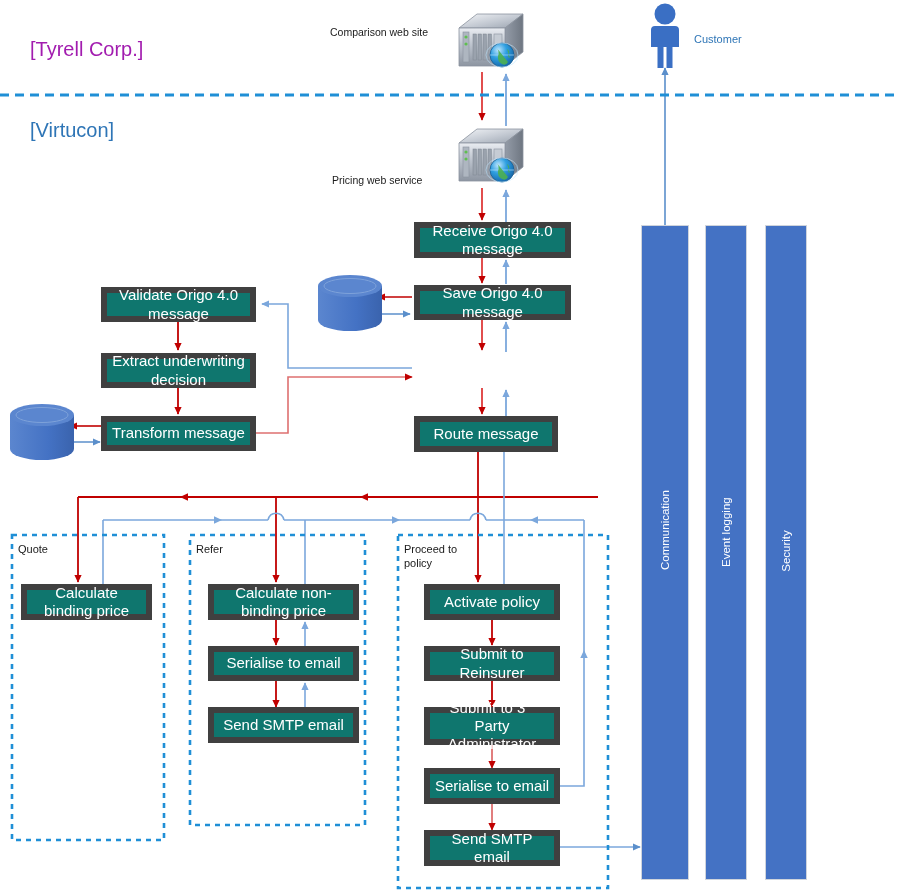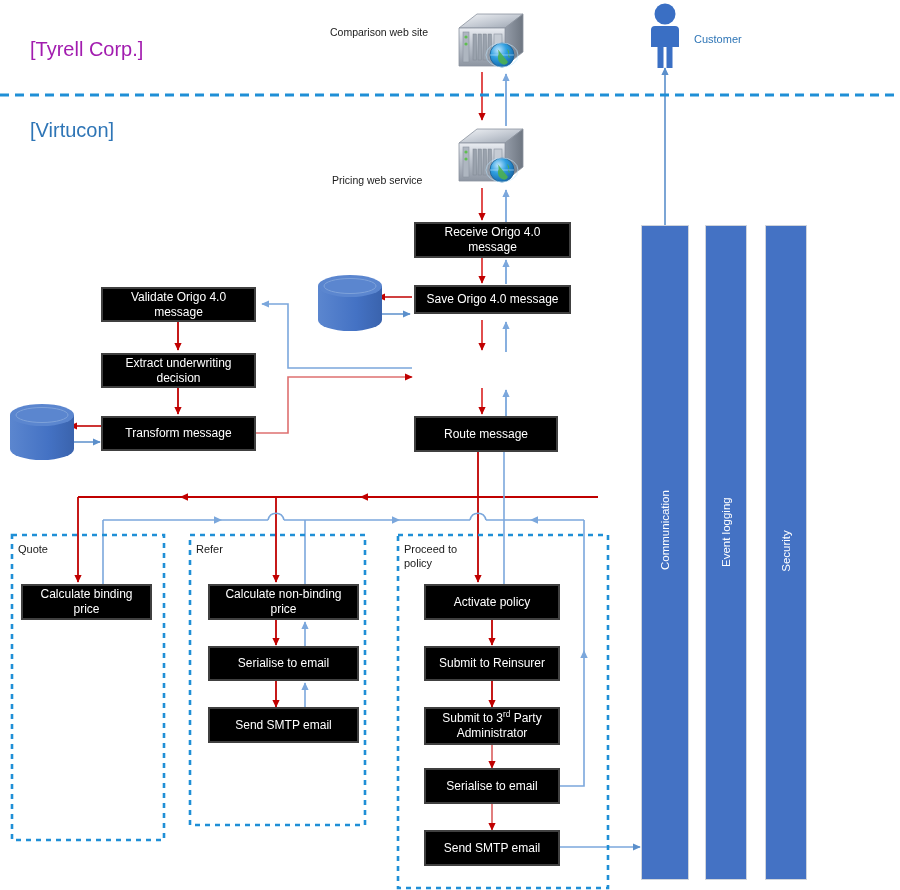--- a/index.html
+++ b/index.html
@@ -3,23 +3,23 @@
 <meta charset="utf-8">
 <style>
   html,body{margin:0;padding:0;background:#ffffff;}
   body{width:900px;height:890px;position:relative;overflow:hidden;
        font-family:"Liberation Sans","DejaVu Sans",sans-serif;}
   #stage{position:absolute;left:0;top:0;width:900px;height:890px;}
   svg.layer{position:absolute;left:0;top:0;width:900px;height:890px;overflow:visible;}
   #svg-wires{z-index:1;}
   #svg-icons{z-index:3;}
   .node{position:absolute;z-index:2;box-sizing:border-box;
-        background:#000000;border:2px solid #404040;color:#ffffff;
+        background:#0f766e;border:6px solid #404040;color:#ffffff;
         display:flex;align-items:center;justify-content:center;text-align:center;
-        font-size:12px;line-height:1.22;padding:2px 4px;}
+        font-size:15px;line-height:1.22;padding:2px 4px;}
   .org-label{position:absolute;z-index:4;font-size:20px;white-space:nowrap;}
   .small-label{position:absolute;z-index:4;font-size:10.5px;color:#1a1a1a;white-space:nowrap;}
   .actor-label{position:absolute;z-index:4;font-size:11px;color:#2E75B6;white-space:nowrap;}
   .group-label{position:absolute;z-index:4;font-size:11px;color:#1a1a1a;line-height:1.25;}
   .bar{position:absolute;z-index:2;background:#4472C4;border:1px solid #cfd4dc;
        box-sizing:border-box;}
   .bar-text{position:absolute;z-index:3;color:#ffffff;font-size:11.5px;
             white-space:nowrap;transform-origin:center center;
             transform:rotate(-90deg);text-align:center;}
   .dbcap{font-size:11px;}
@@ -222,21 +222,21 @@
   <div class="small-label" style="left:330px;top:26px;">Comparison web site</div>
   <div class="small-label" style="left:332px;top:150px;margin-top:24px;">Pricing web service</div>
   <div class="actor-label" style="left:694px;top:33px;">Customer</div>
 
   <div class="node dbcap" style="left:318px;top:288px;width:64px;height:24px;
        background:transparent;border:none;">Database</div>
   <div class="node dbcap" style="left:10px;top:417px;width:64px;height:24px;
        background:transparent;border:none;">Database</div>
 
   <div class="node" style="left:414px;top:222px;width:157px;height:36px;">Receive Origo 4.0 message</div>
-  <div class="node" style="left:414px;top:285px;width:157px;height:29px;">Save Origo 4.0 message</div>
+  <div class="node" style="left:414px;top:285px;width:157px;height:35px;">Save Origo 4.0 message</div>
   <div class="node" style="left:414px;top:416px;width:144px;height:36px;">Route message</div>
 
   <div class="node" style="left:101px;top:287px;width:155px;height:35px;">Validate Origo 4.0 message</div>
   <div class="node" style="left:101px;top:353px;width:155px;height:35px;">Extract underwriting decision</div>
   <div class="node" style="left:101px;top:416px;width:155px;height:35px;">Transform message</div>
 
   <div class="group-label" style="left:18px;top:543px;">Quote</div>
   <div class="group-label" style="left:196px;top:543px;">Refer</div>
   <div class="group-label" style="left:404px;top:543px;width:70px;">Proceed to policy</div>
 

